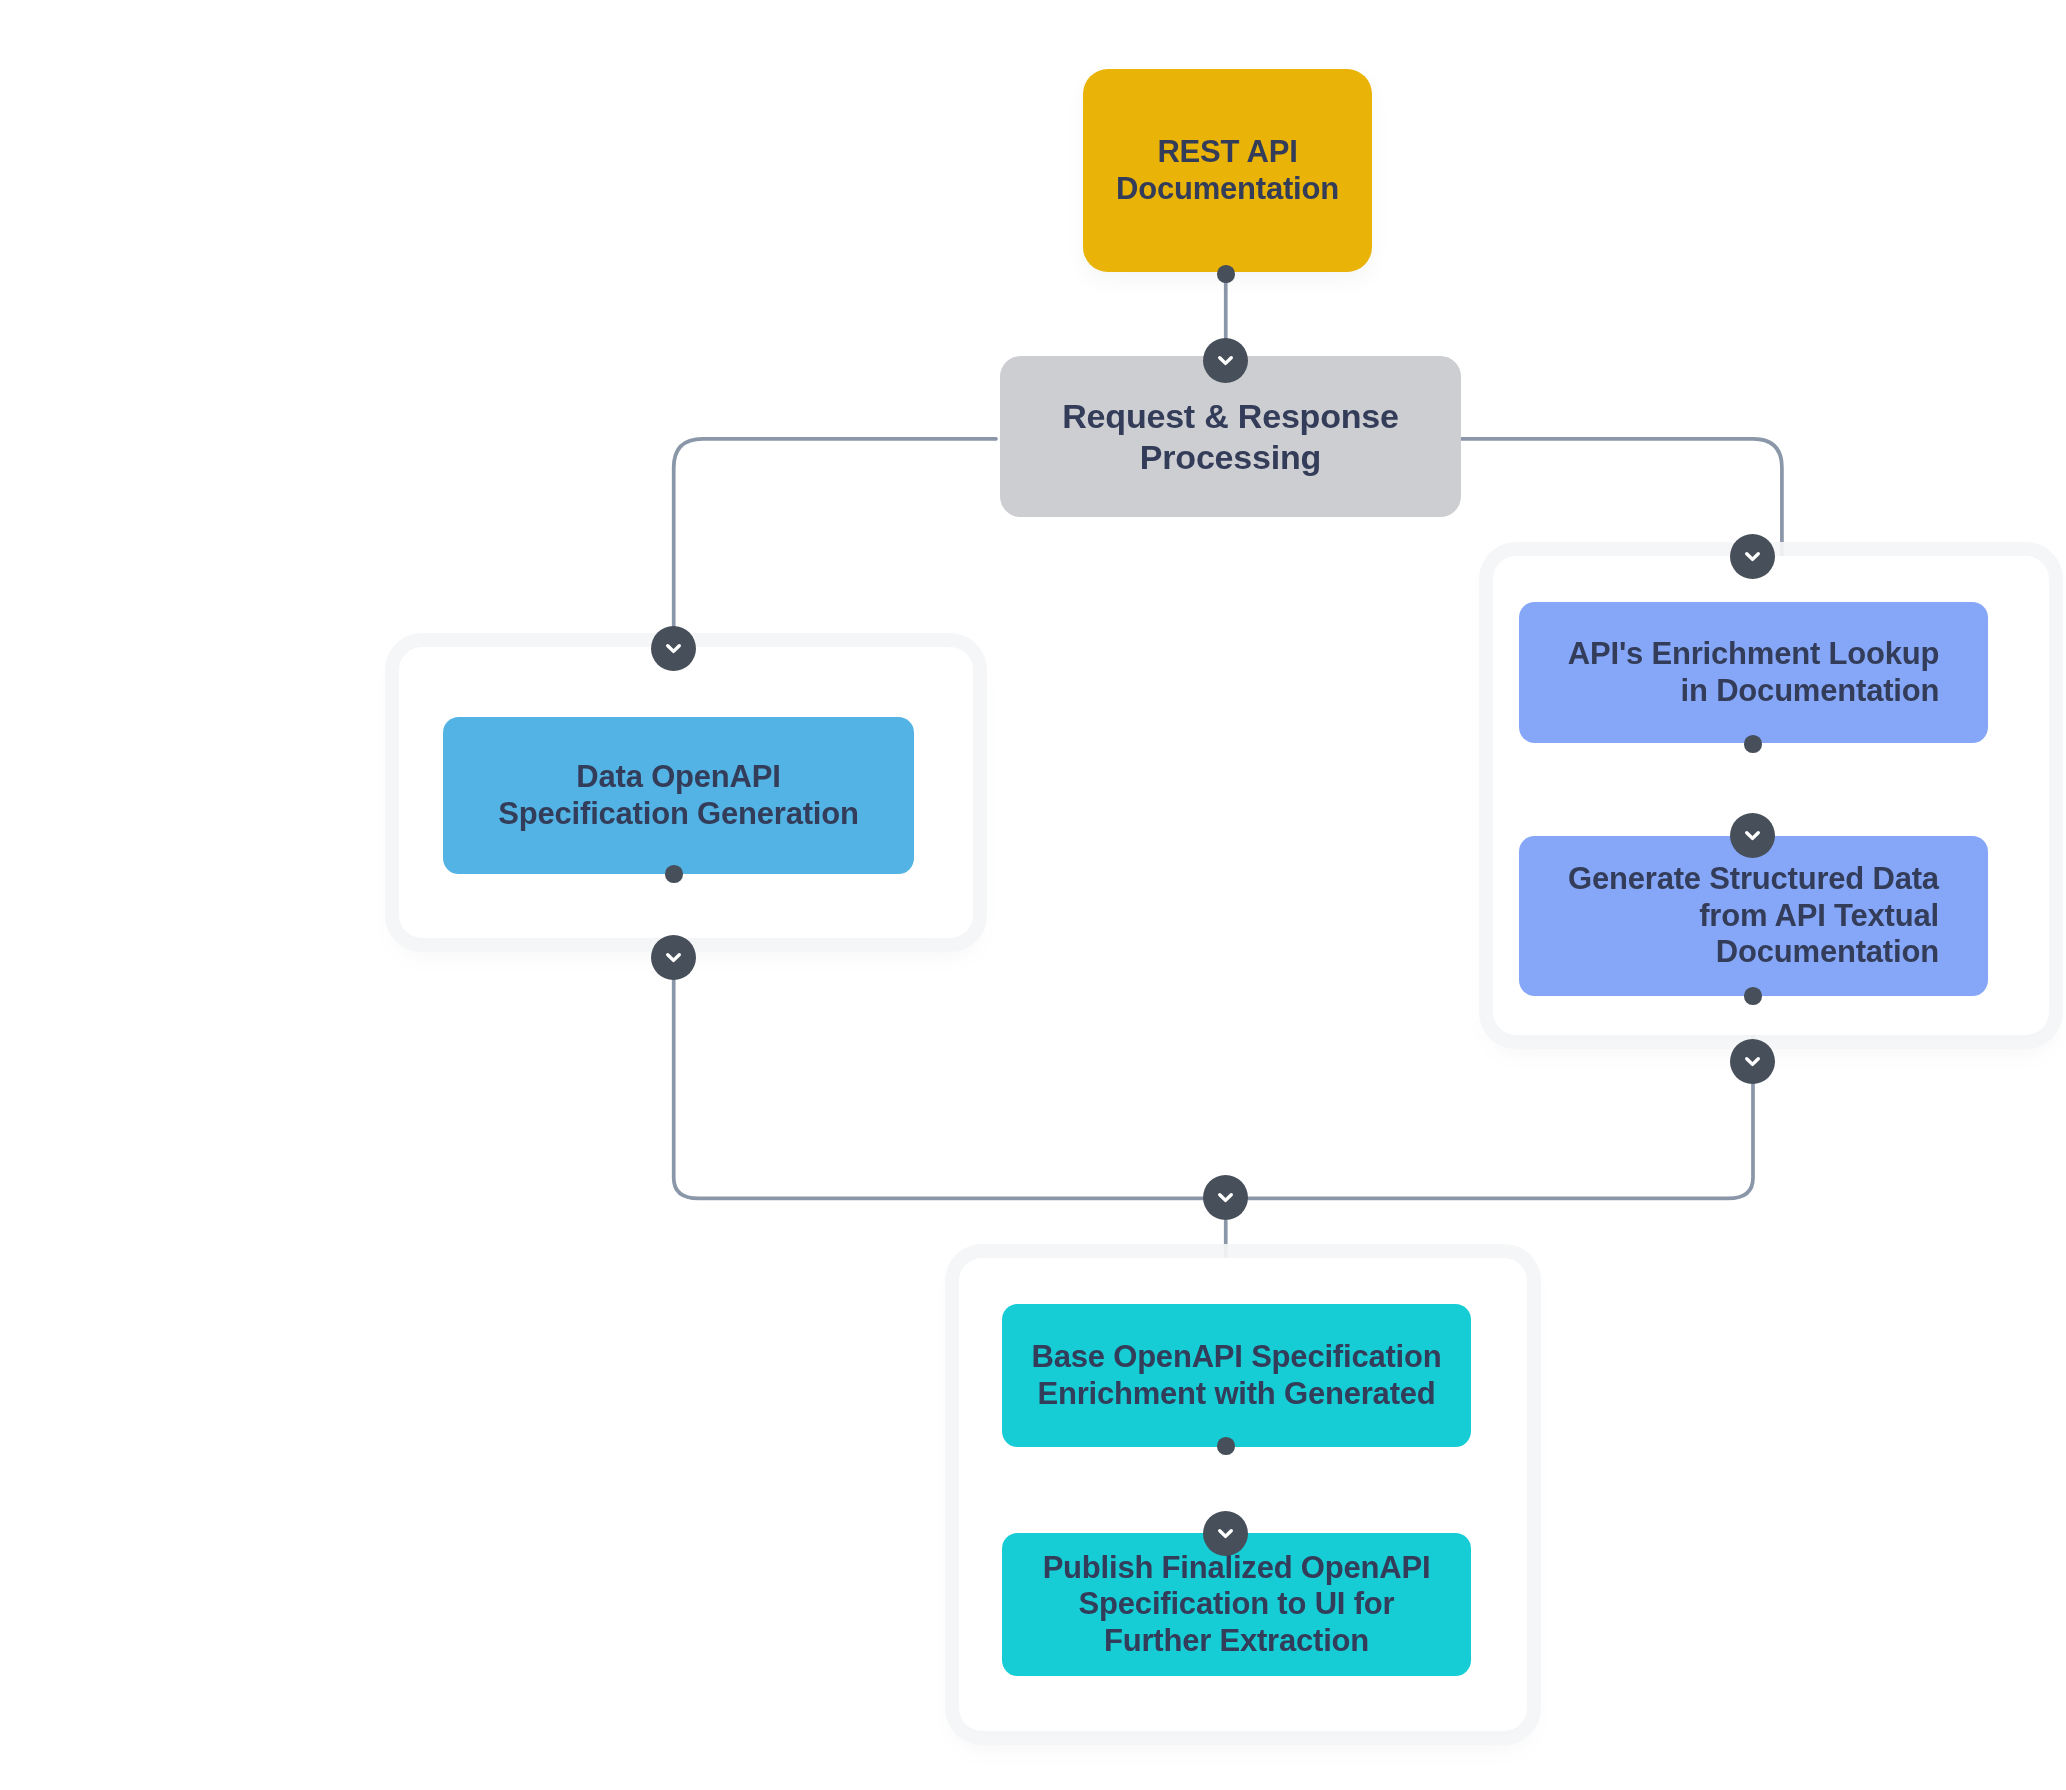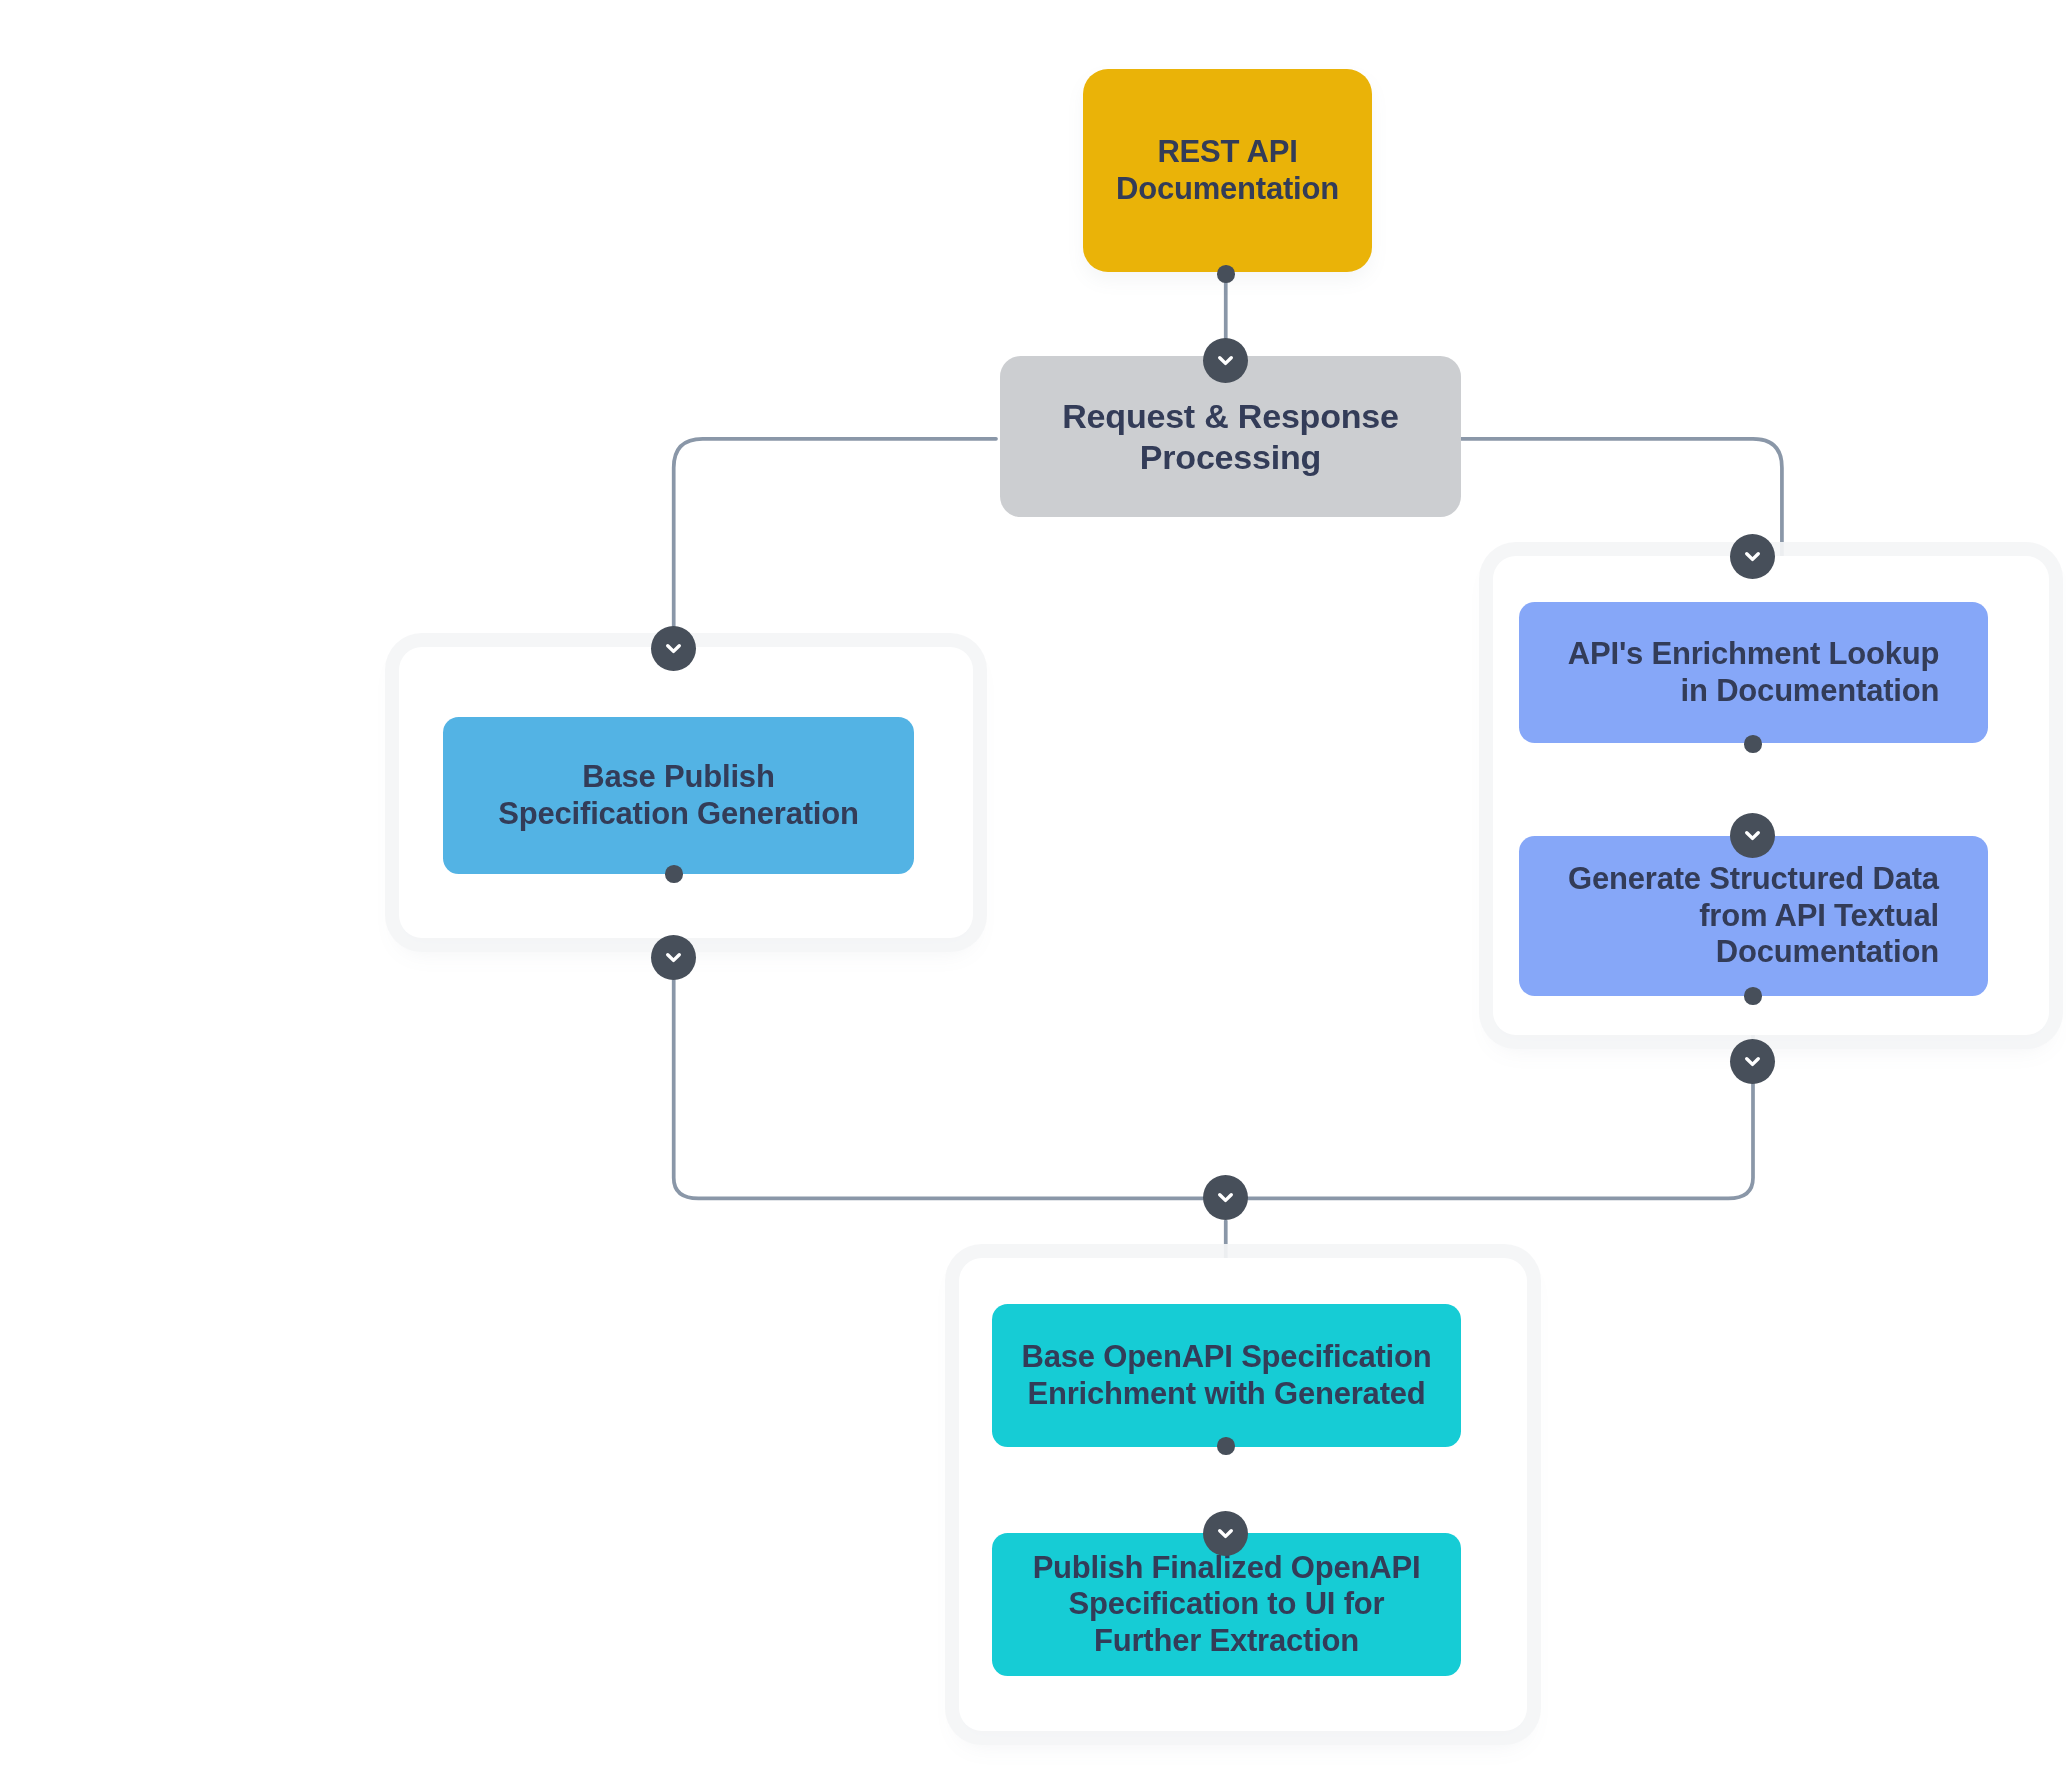--- a/index.html
+++ b/index.html
@@ -63,21 +63,21 @@
     font-size: 31px;
     box-shadow: 0 9px 18px rgba(120,130,145,0.07);
   }
   .node-stage {
     background: #ccced1;
     border-radius: 20.7px;
     font-size: 34px;
   }
   .node-blue  { background: #53b3e4; font-size: 31px; }
   .node-peri  { background: #86a7f8; font-size: 31px; text-align: right; }
-  .node-cyan  { background: #16ccd5; font-size: 31px; }
+  .node-cyan  { background: #16ccd5; font-size: 31px; margin-left: 10px; }
 
   
   .chevron {
     position: absolute;
     width: 45px;
     height: 45px;
     margin-left: -23px;
     margin-top: -23px;
     border-radius: 50%;
     background: #474f5a;
@@ -140,21 +140,21 @@
 
   <div class="node node-stage" style="left:1000px; top:356px; width:461px; height:161px;">
     <div>
       <span class="label">Request &amp; Response</span>
       <span class="label">Processing</span>
     </div>
   </div>
 
   <div class="node node-blue" style="left:443px; top:717px; width:471px; height:157px;">
     <div>
-      <span class="label">Base Publish</span>
+      <span class="label">Data OpenAPI</span>
       <span class="label">Specification Generation</span>
     </div>
   </div>
 
   <div class="node node-peri" style="left:1519px; top:602px; width:469px; height:141px;">
     <div>
       <span class="label">API's Enrichment Lookup</span>
       <span class="label">in Documentation</span>
     </div>
   </div>

